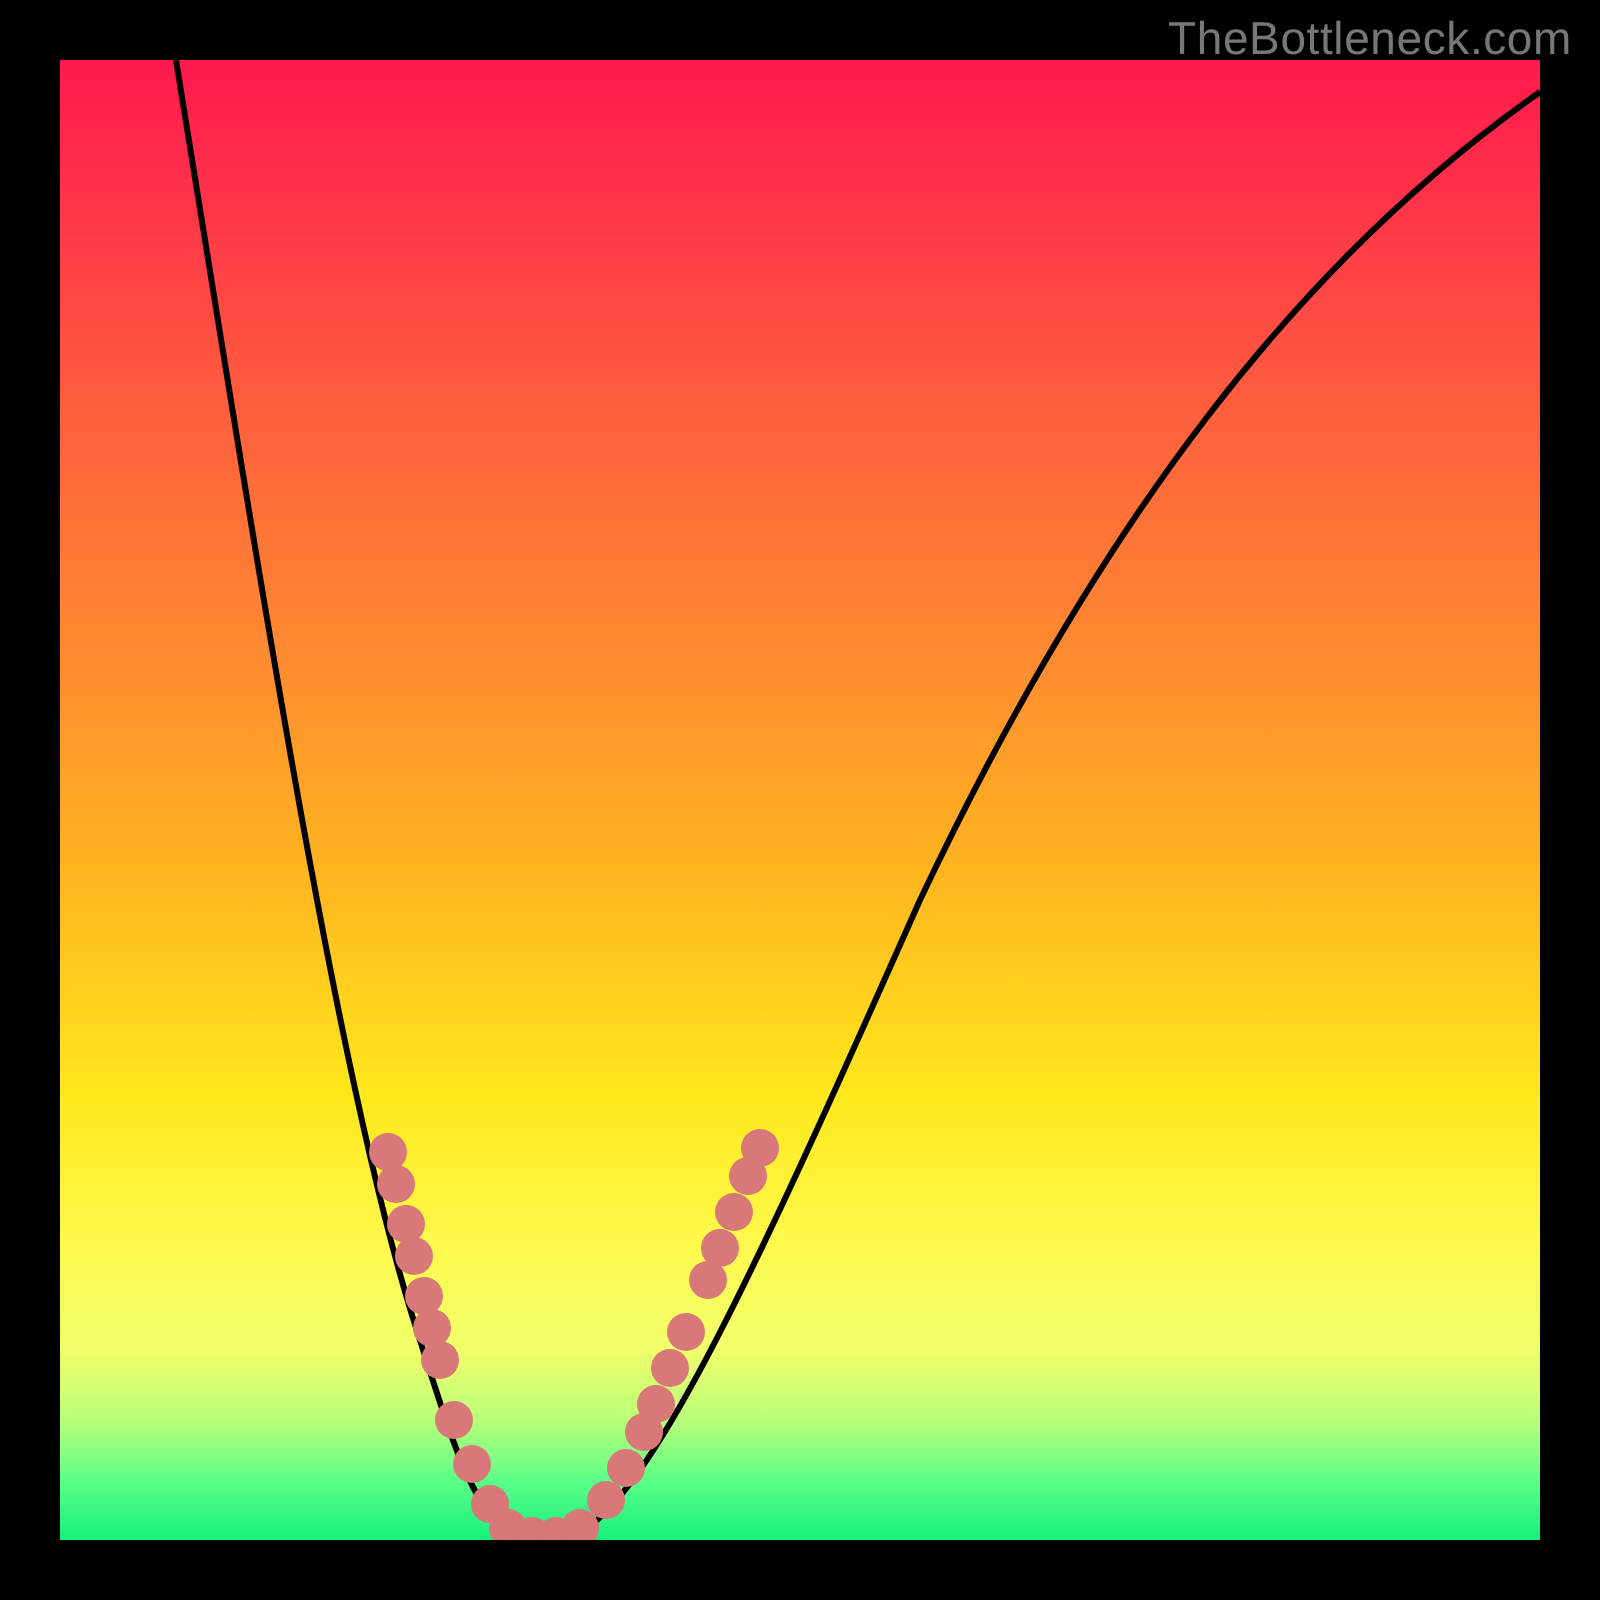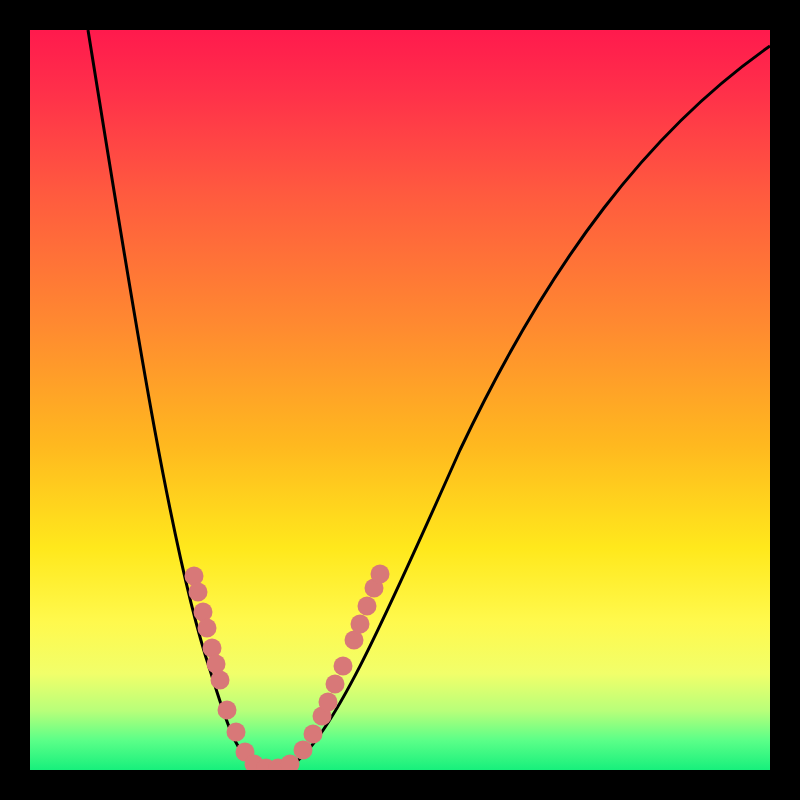--- a/index.html
+++ b/index.html
@@ -57,20 +57,21 @@
   }
   svg.curve {
     position: absolute;
     inset: 0;
   }
 </style>
 </head>
 <body>
 
 <div class="frame">
+  <div class="watermark">TheBottleneck.com</div>
   <div class="plot">
     <div class="gradient"></div>
     <svg class="curve" viewBox="0 0 740 740" preserveAspectRatio="none">
       <path fill="none" stroke="#000" stroke-width="3" d="M 58 0 C 100 260, 140 520, 180 640 C 195 688, 205 720, 222 735 C 232 742, 250 742, 262 735 C 300 710, 350 600, 430 420 C 520 230, 620 100, 740 16"></path>
       <g id="markers">
           <circle cx="164" cy="546" r="9.5" fill="#d87878"></circle>
           <circle cx="168" cy="562" r="9.5" fill="#d87878"></circle>
           <circle cx="173" cy="582" r="9.5" fill="#d87878"></circle>
           <circle cx="177" cy="598" r="9.5" fill="#d87878"></circle>
           <circle cx="182" cy="618" r="9.5" fill="#d87878"></circle>

